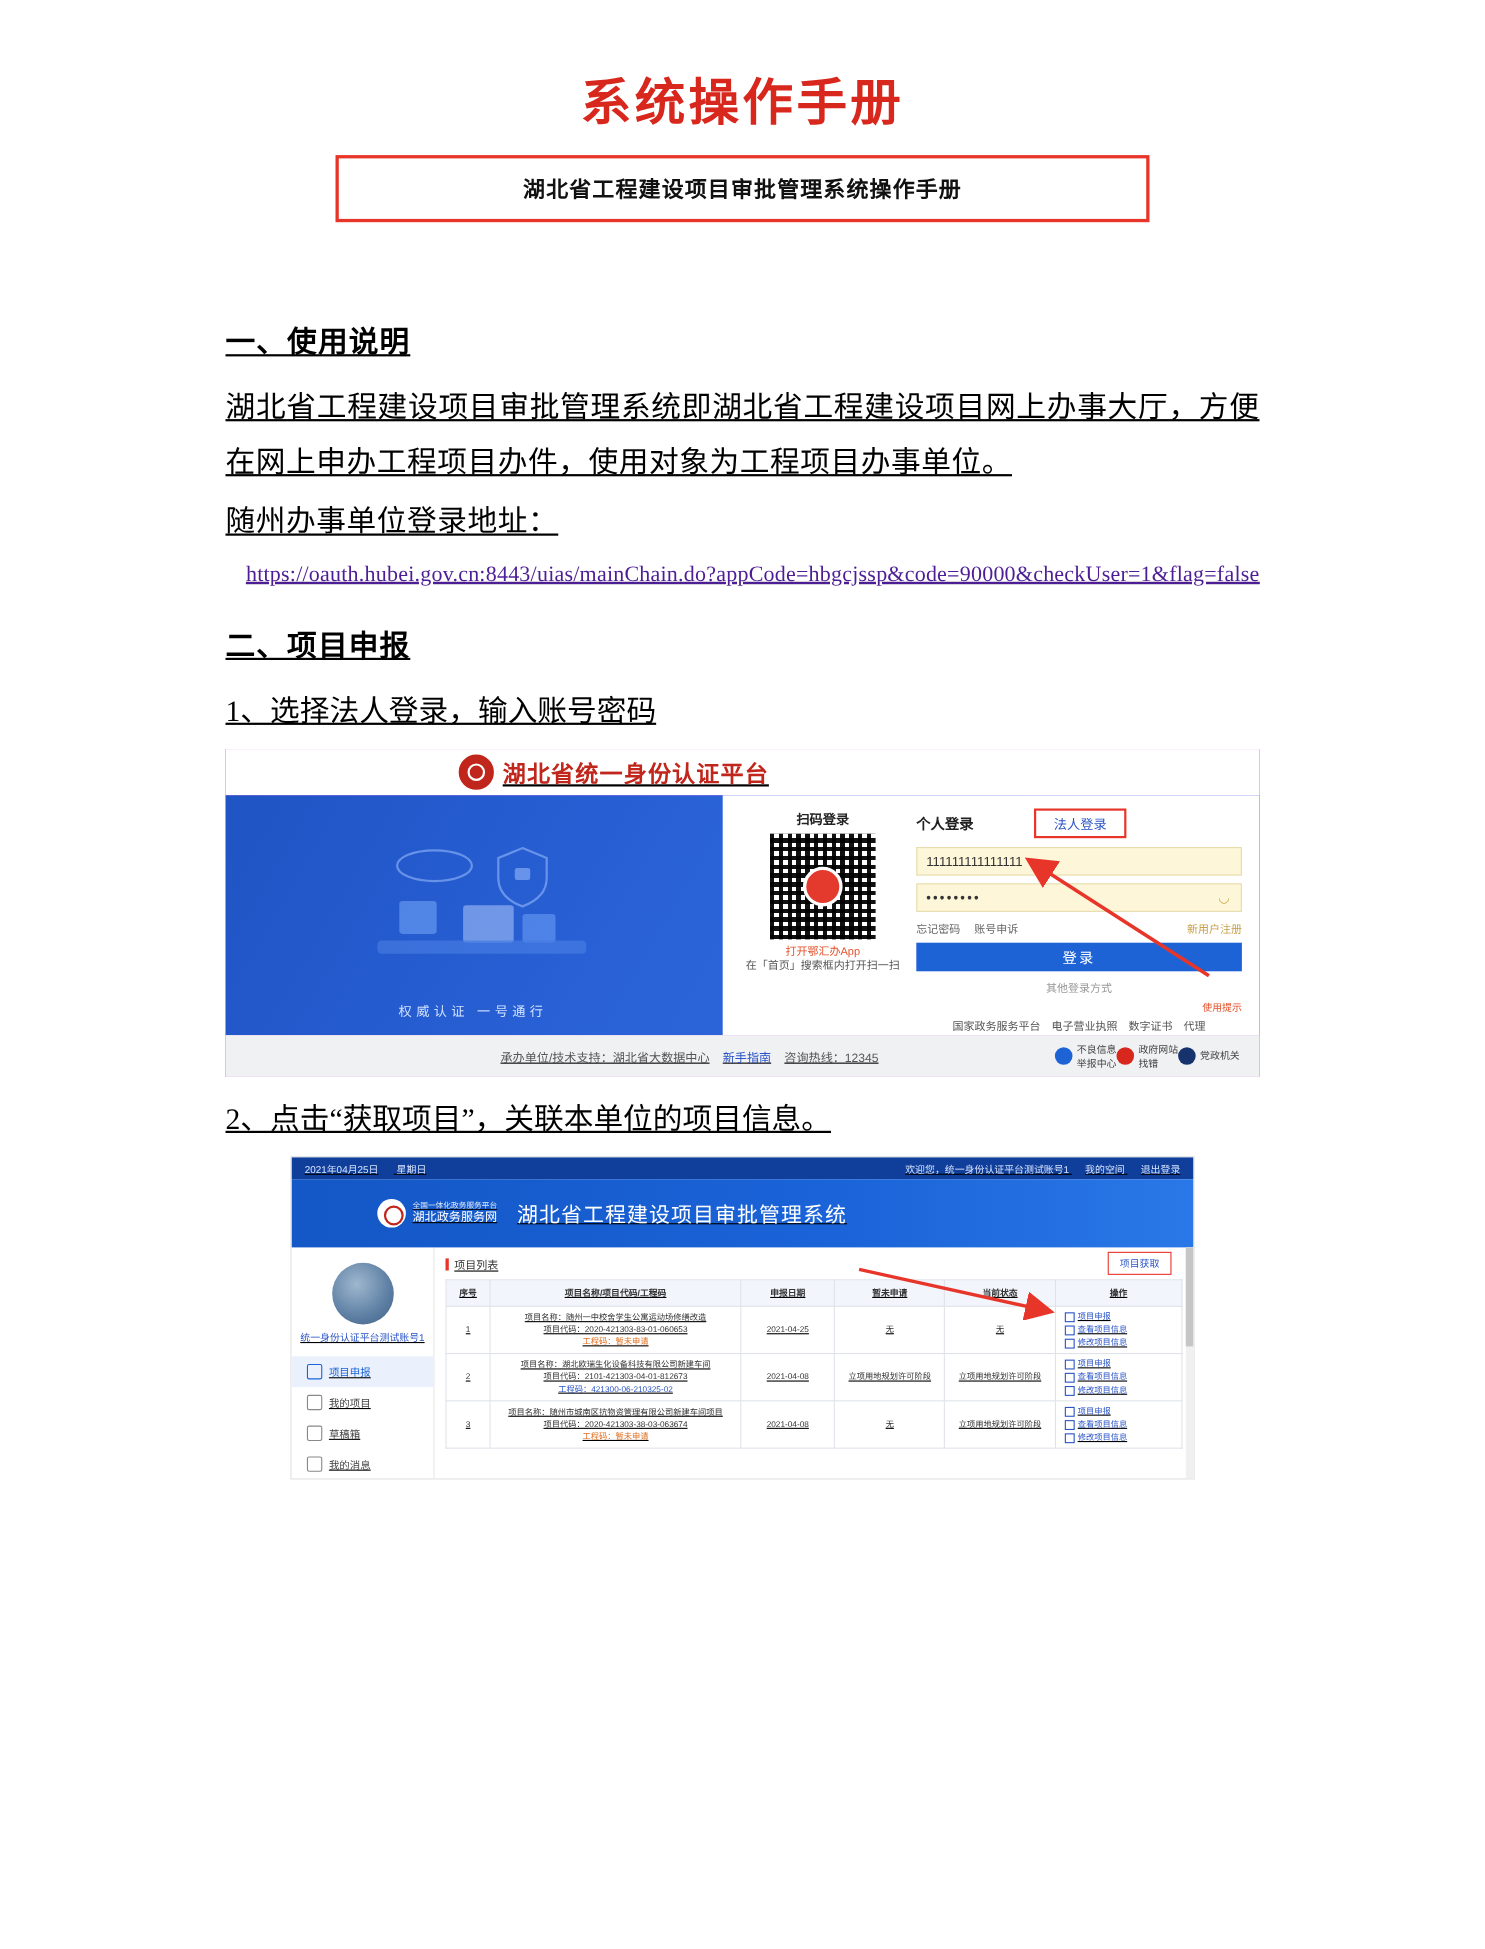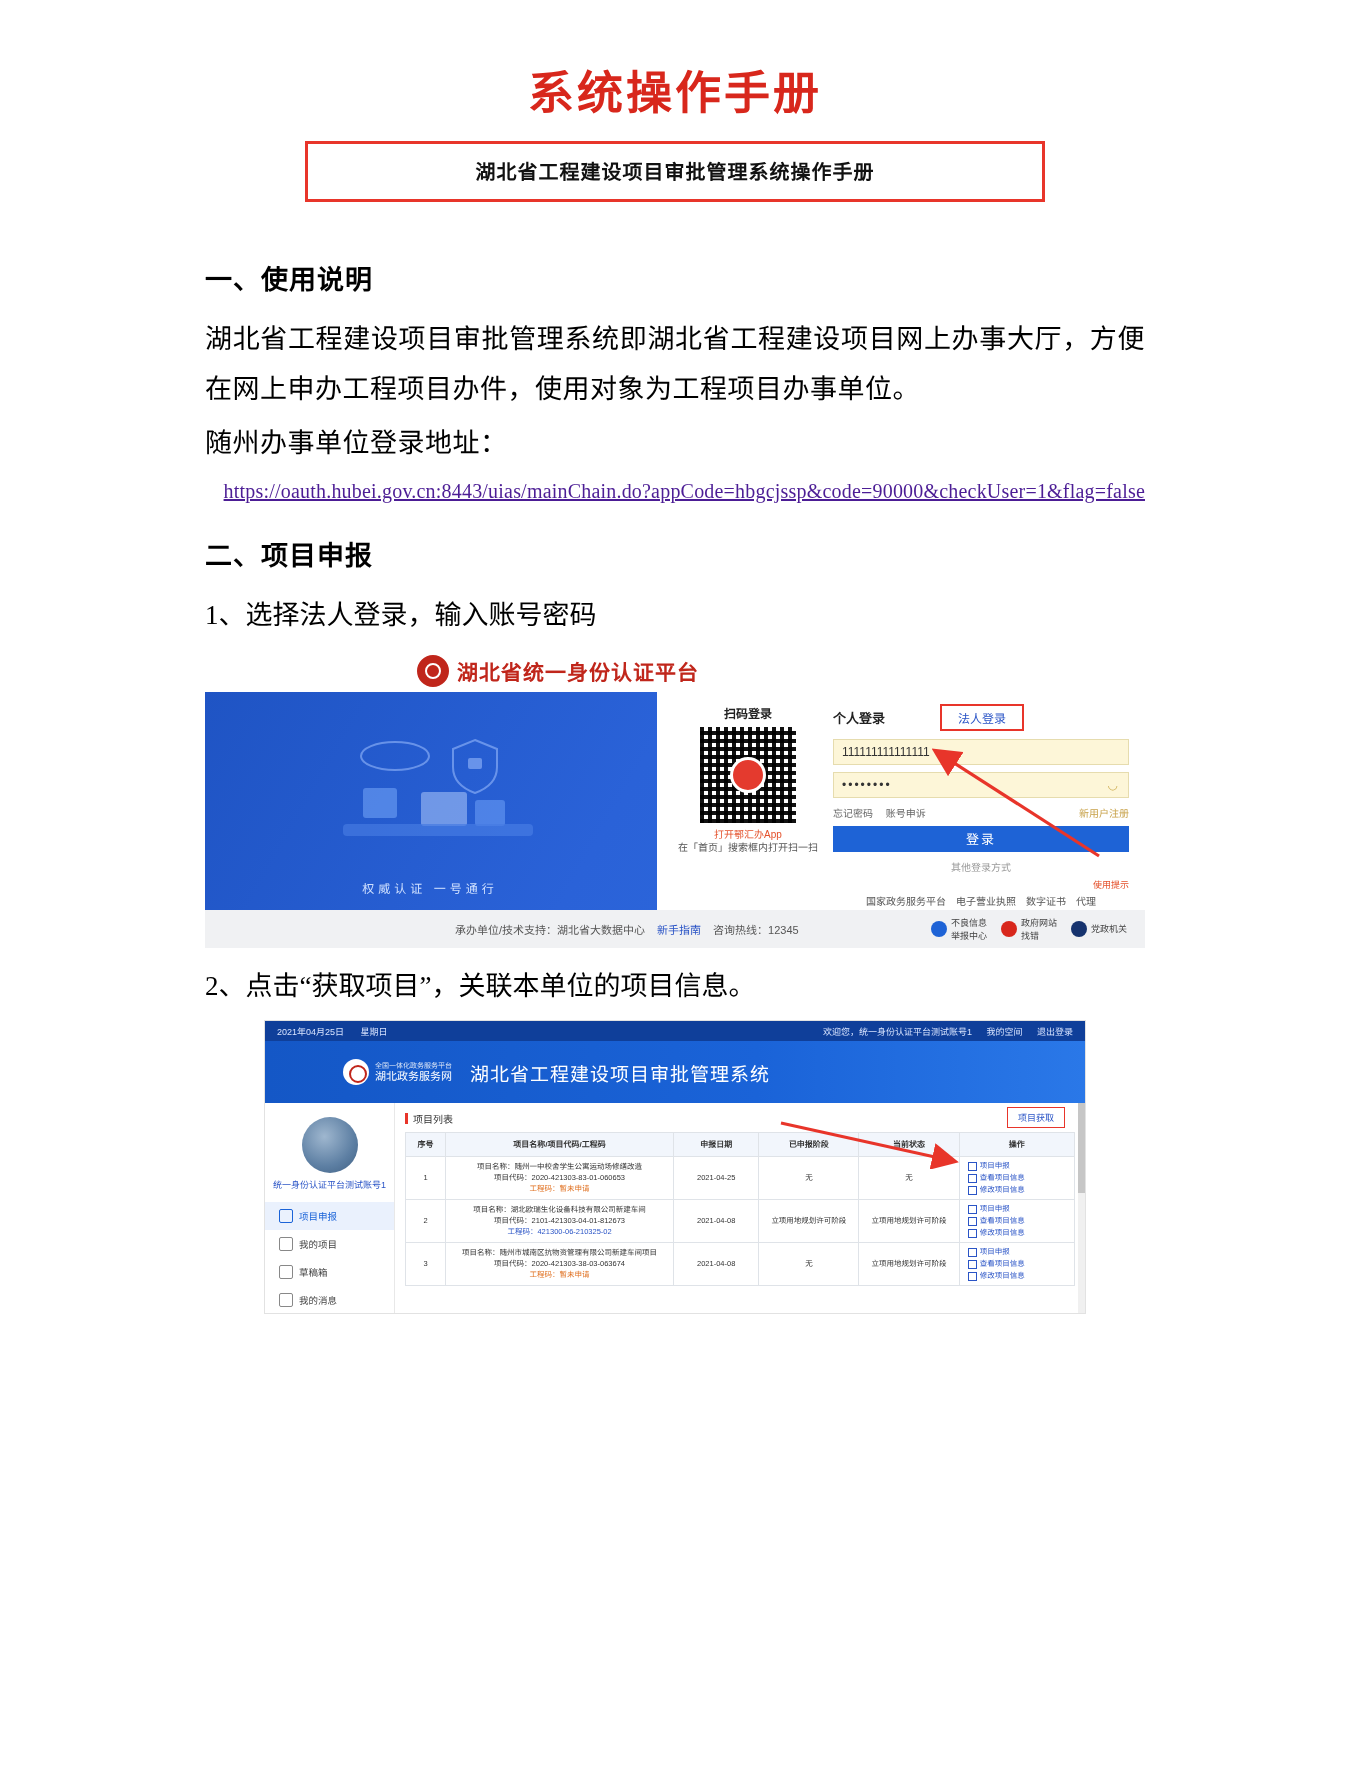--- a/index.html
+++ b/index.html
@@ -43,21 +43,22 @@
   .title-box span {
     font-family: "Liberation Sans", sans-serif;
     font-weight: bold;
     font-size: 20px;
     letter-spacing: 1px;
     color: #111;
   }
   .content {
     margin: 0 auto;
     width: 940px;
-    padding-top: 56px;
+    padding-top: 87px;
+    text-decoration: underline;
   }
   h2.section {
     font-family: "Liberation Sans", sans-serif;
     font-size: 27px;
     font-weight: bold;
     margin: 0 0 18px 0;
     letter-spacing: 1px;
   }
   p.body-text {
     font-size: 27px;
@@ -252,21 +253,21 @@
     display: flex; align-items: center;
     font-size: 11px; color: #555;
     padding-left: 250px;
     font-family: "Liberation Sans", sans-serif;
     gap: 12px;
     position: relative;
   }
   .footbar .blue { color: #2a54c6; }
   .foot-right {
     position: absolute; right: 18px; top: 0; height: 38px;
-    display: flex; align-items: center; gap: 14px;
+    display: flex; align-items: center; 
     font-size: 9px; color: #444;
   }
   .foot-badge { display: flex; align-items: center; gap: 4px; }
   .badge-dot {
     width: 16px; height: 16px; border-radius: 50%;
     background: #d8271c; flex: none;
   }
   .badge-dot.blue { background: #1e63d6; }
   .badge-dot.navy { background: #16336e; }
   .arrow-red1 {
@@ -591,21 +592,21 @@
               <col style="width:68px">
               <col style="width:80px">
               <col style="width:80px">
               <col style="width:92px">
             </colgroup>
             <thead>
               <tr>
                 <th>序号</th>
                 <th>项目名称/项目代码/工程码</th>
                 <th>申报日期</th>
-                <th>已申报阶段</th>
+                <th>暂未申请</th>
                 <th>当前状态</th>
                 <th>操作</th>
               </tr>
             </thead>
             <tbody>
               <tr>
                 <td>1</td>
                 <td class="namecell">
                   <div>项目名称：随州一中校舍学生公寓运动场修缮改造</div>
                   <div class="code">项目代码：2020-421303-83-01-060653</div>

